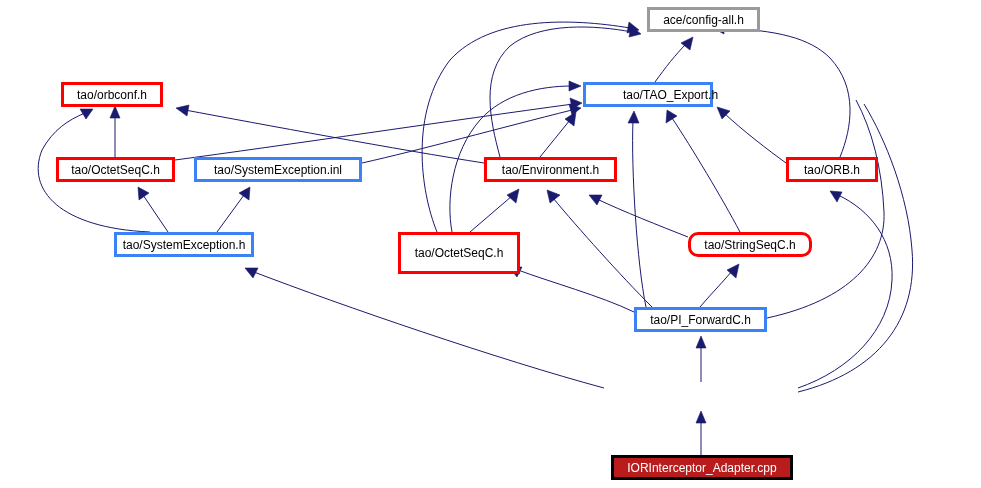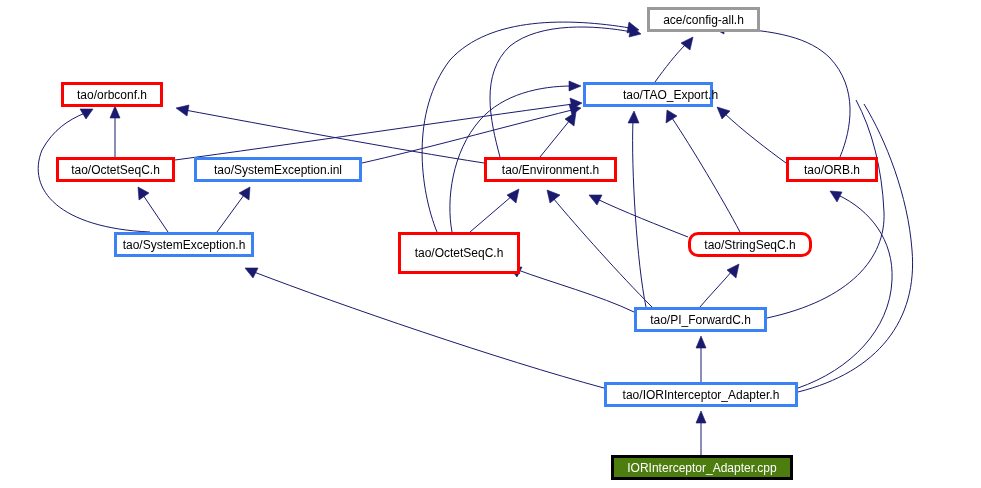--- a/index.html
+++ b/index.html
@@ -50,21 +50,21 @@
     letter-spacing: 0px;
     cursor: default;
   }
   .node-box.red {
     border-color: #ff0000;
   }
   .node-box.gray {
     border-color: #9a9a9a;
   }
   .node-box.root {
-    background: #4d7c0f;
+    background: #b91c1c;
     border-color: #000000;
     color: #ffffff;
   }
   .node-label {
     display: block;
     line-height: 1;
     padding: 0 4px;
   }
 </style>
 </head>
@@ -231,21 +231,18 @@
   </div>
 
   <div class="node-box red" style="left:688px; top:232px; width:124px; height:25px;border-radius:10px;">
     <span class="node-label">tao/StringSeqC.h</span>
   </div>
 
   <div class="node-box" style="left:634px; top:307px; width:133px; height:25px;">
     <span class="node-label">tao/PI_ForwardC.h</span>
   </div>
 
-  <div class="node-box" style="left:604px; top:382px; width:194px; height:25px;">
-    <span class="node-label">tao/IORInterceptor_Adapter.h</span>
-  </div>
 
   <div class="node-box root" style="left:611px; top:455px; width:182px; height:25px;">
     <span class="node-label">IORInterceptor_Adapter.cpp</span>
   </div>
 
 </div>
 
 </body></html>

